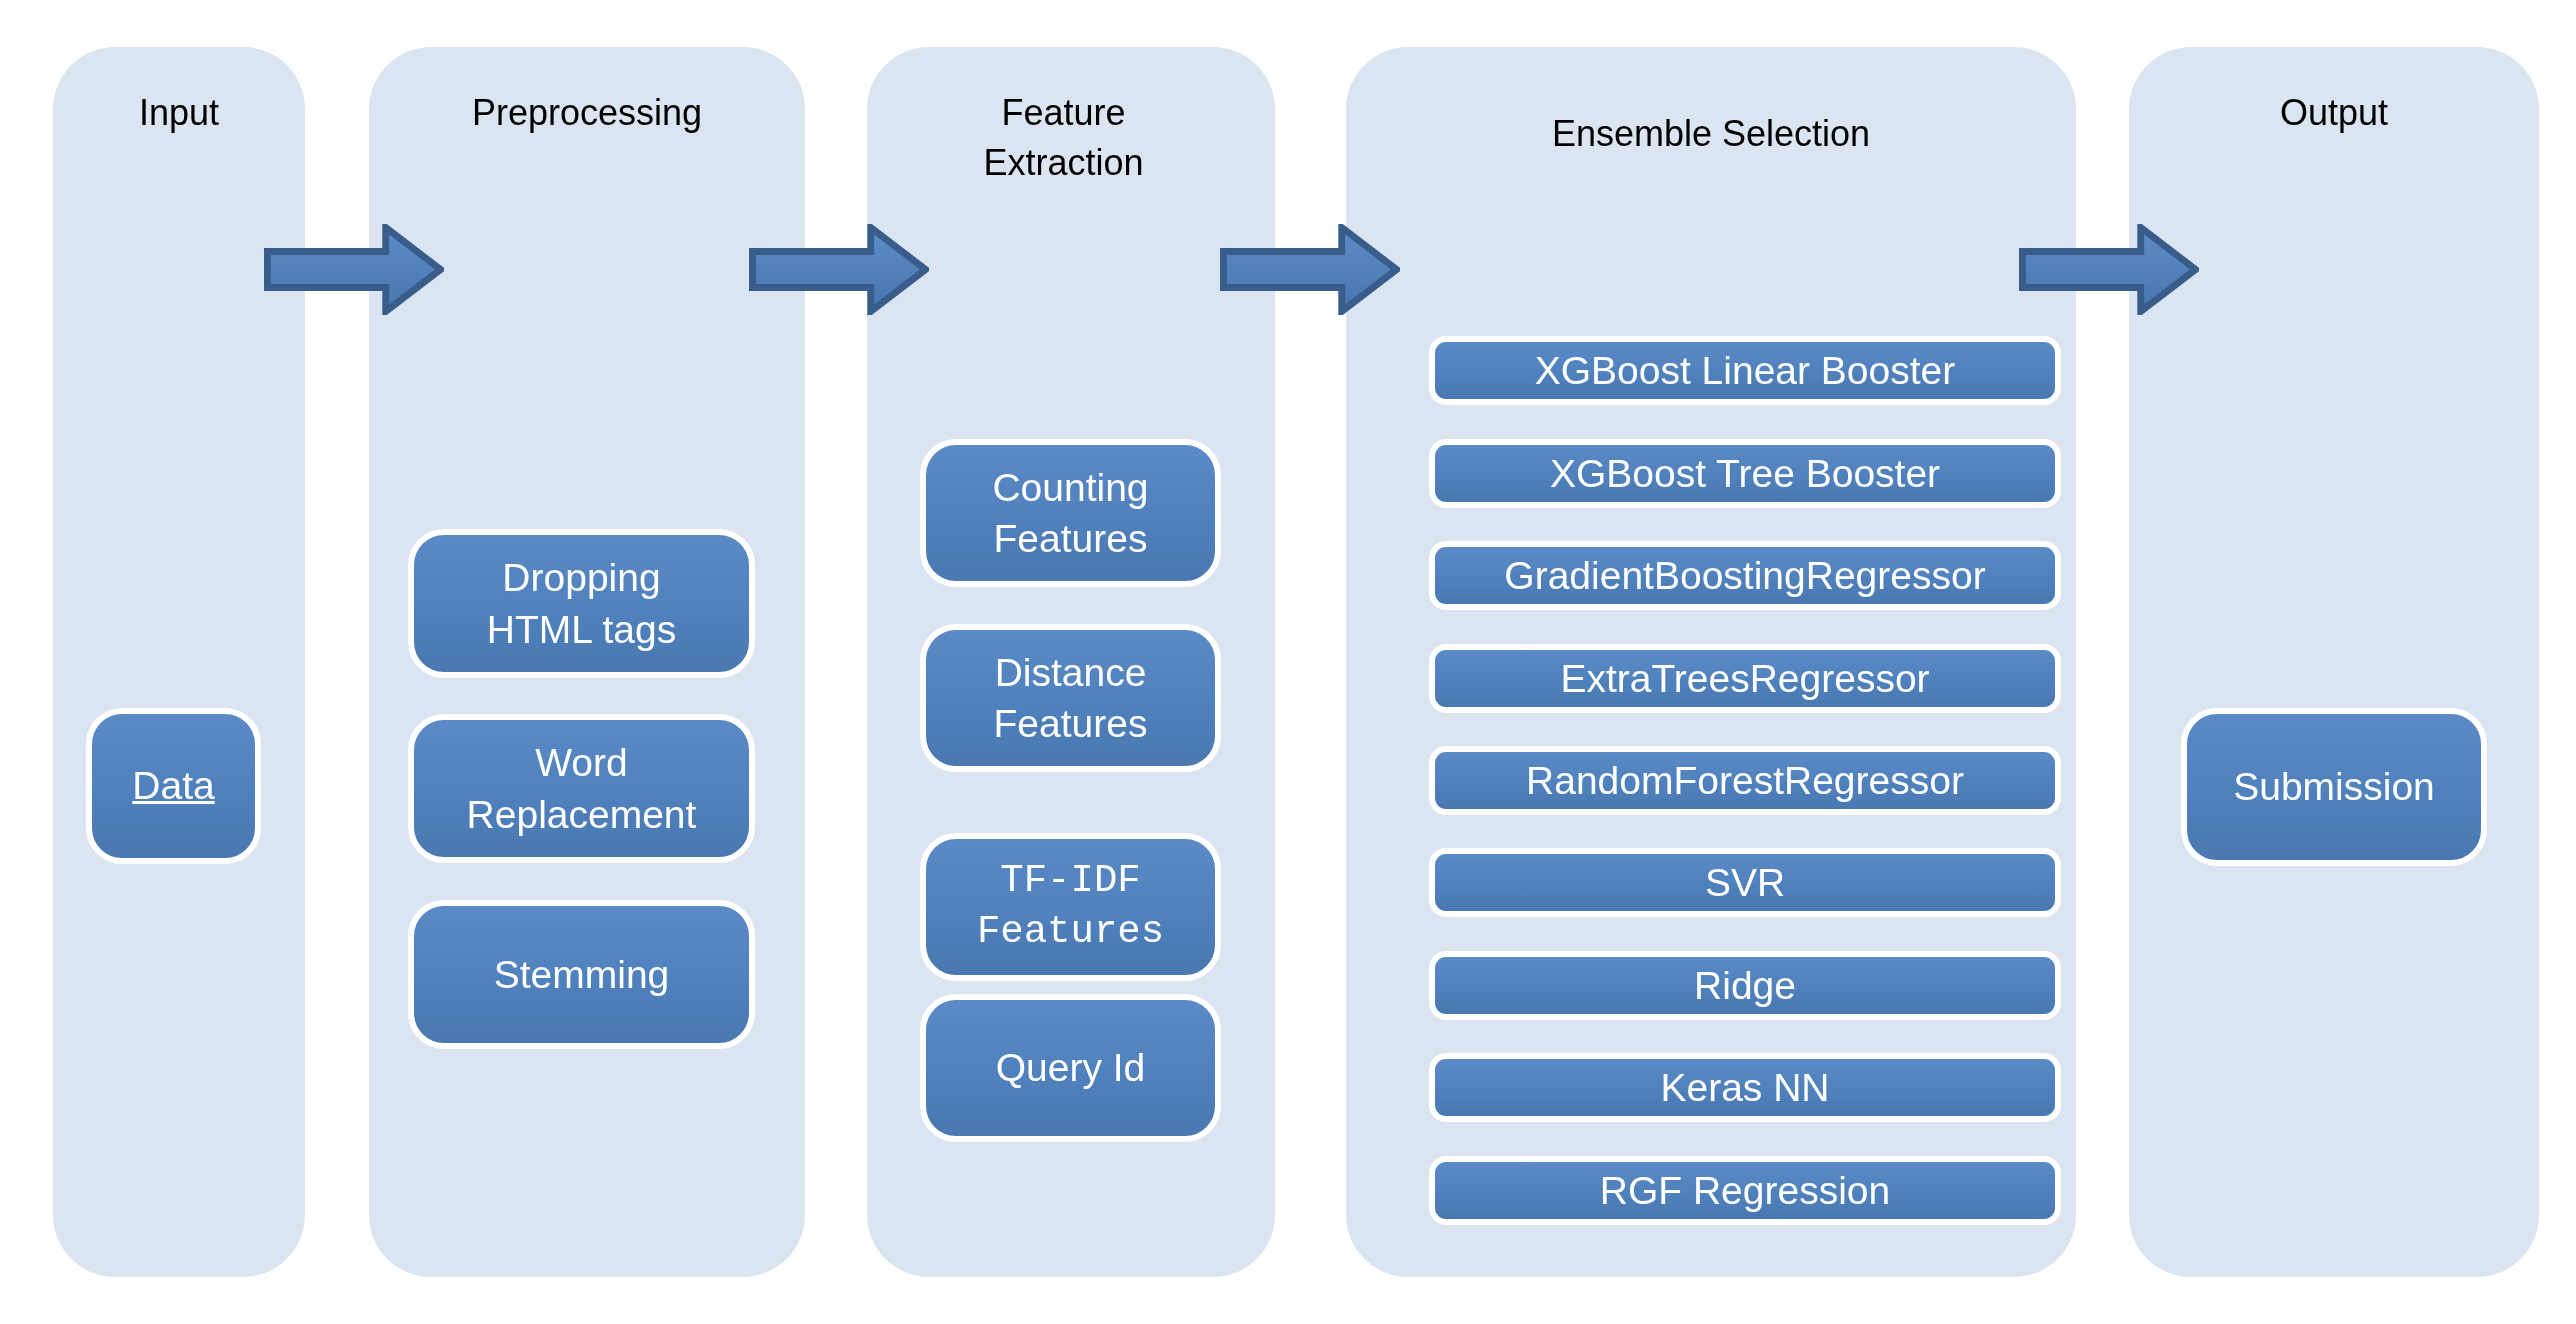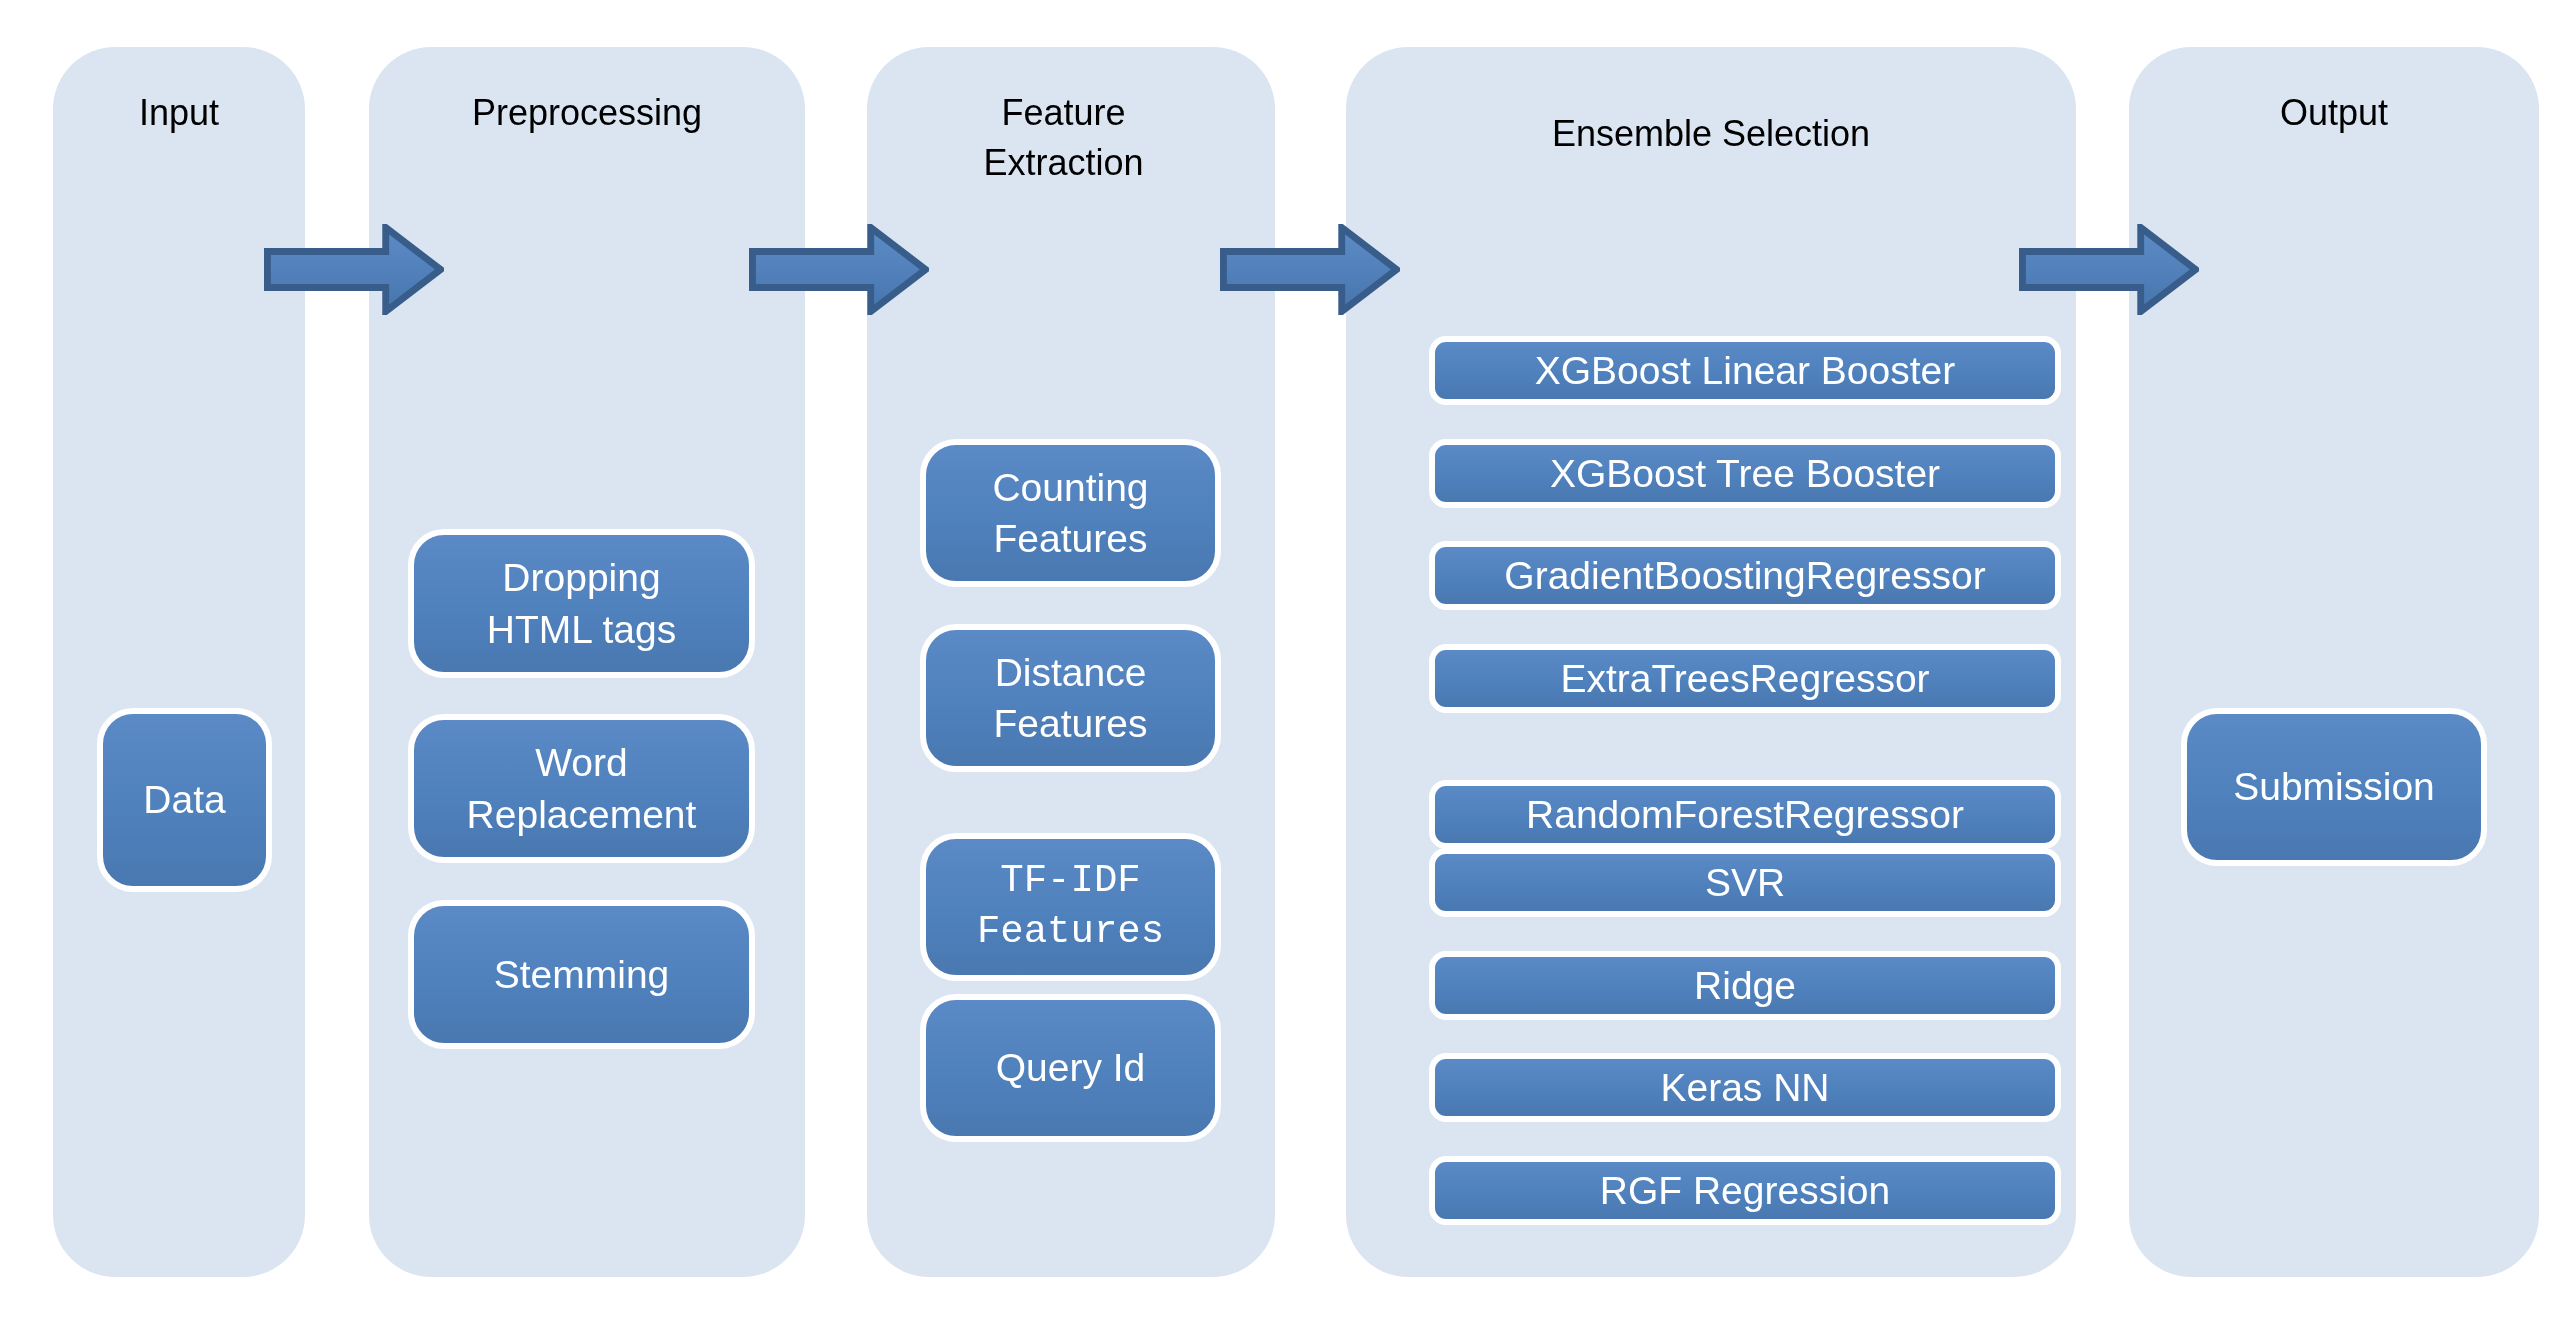--- a/index.html
+++ b/index.html
@@ -47,21 +47,21 @@
     border-radius: 36px;
     color: #ffffff;
     font-size: 39px;
     line-height: 1.32;
     display: flex;
     align-items: center;
     justify-content: center;
     text-align: center;
   }
 
-  .node-data { left: 44px; top: 661px; width: 175px; height: 184px; }
+  .node-data { left: 33px; top: 661px; width: 175px; height: 156px; text-decoration: underline; }
 
   .node-pre  { left: 39px; width: 347px; height: 149px; padding: 0 45px; }
   .pre-0 { top: 482px; }
   .pre-1 { top: 667px; }
   .pre-2 { top: 853px; }
 
   .node-feat { left: 53px; width: 301px; height: 148px; padding: 0 33px; }
   .feat-0 { top: 392px; }
   .feat-1 { top: 577px; }
   .feat-2 { top: 786px; font-family: Liberation Mono, monospace; }
@@ -69,21 +69,21 @@
 
   .node-ens {
     left: 47px; width: 632px; height: 69px;
     border-width: 6px; border-radius: 17px;
     font-size: 39px; padding: 0 17px; margin-left: 36px;
   }
   .ens-0 { top: 289px; }
   .ens-1 { top: 392px; }
   .ens-2 { top: 494px; }
   .ens-3 { top: 597px; }
-  .ens-4 { top: 733px; }
+  .ens-4 { top: 699px; }
   .ens-5 { top: 801px; }
   .ens-6 { top: 904px; }
   .ens-7 { top: 1006px; }
   .ens-8 { top: 1109px; }
 
   .node-sub { left: 52px; top: 661px; width: 306px; height: 158px; }
 
   
   .arrow {
     position: absolute;

